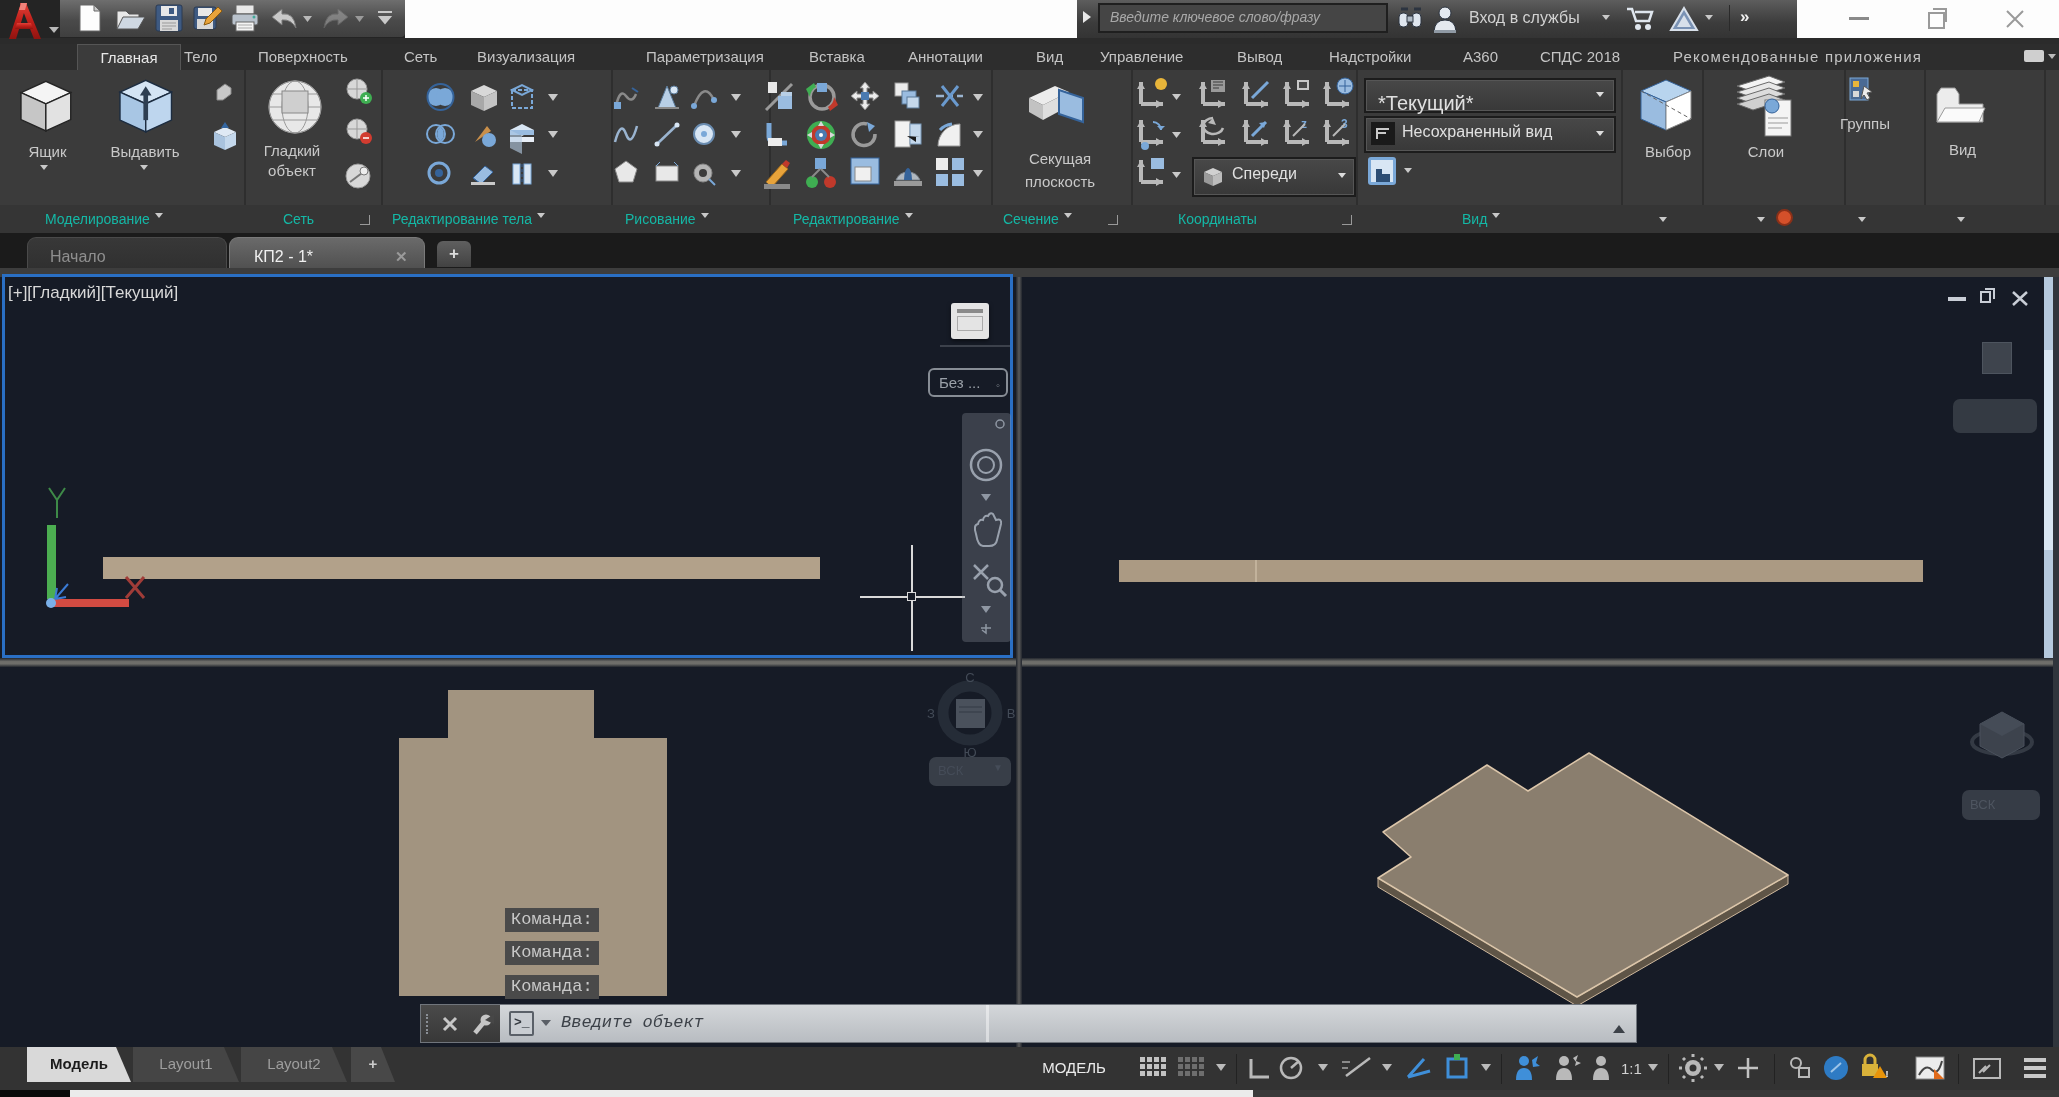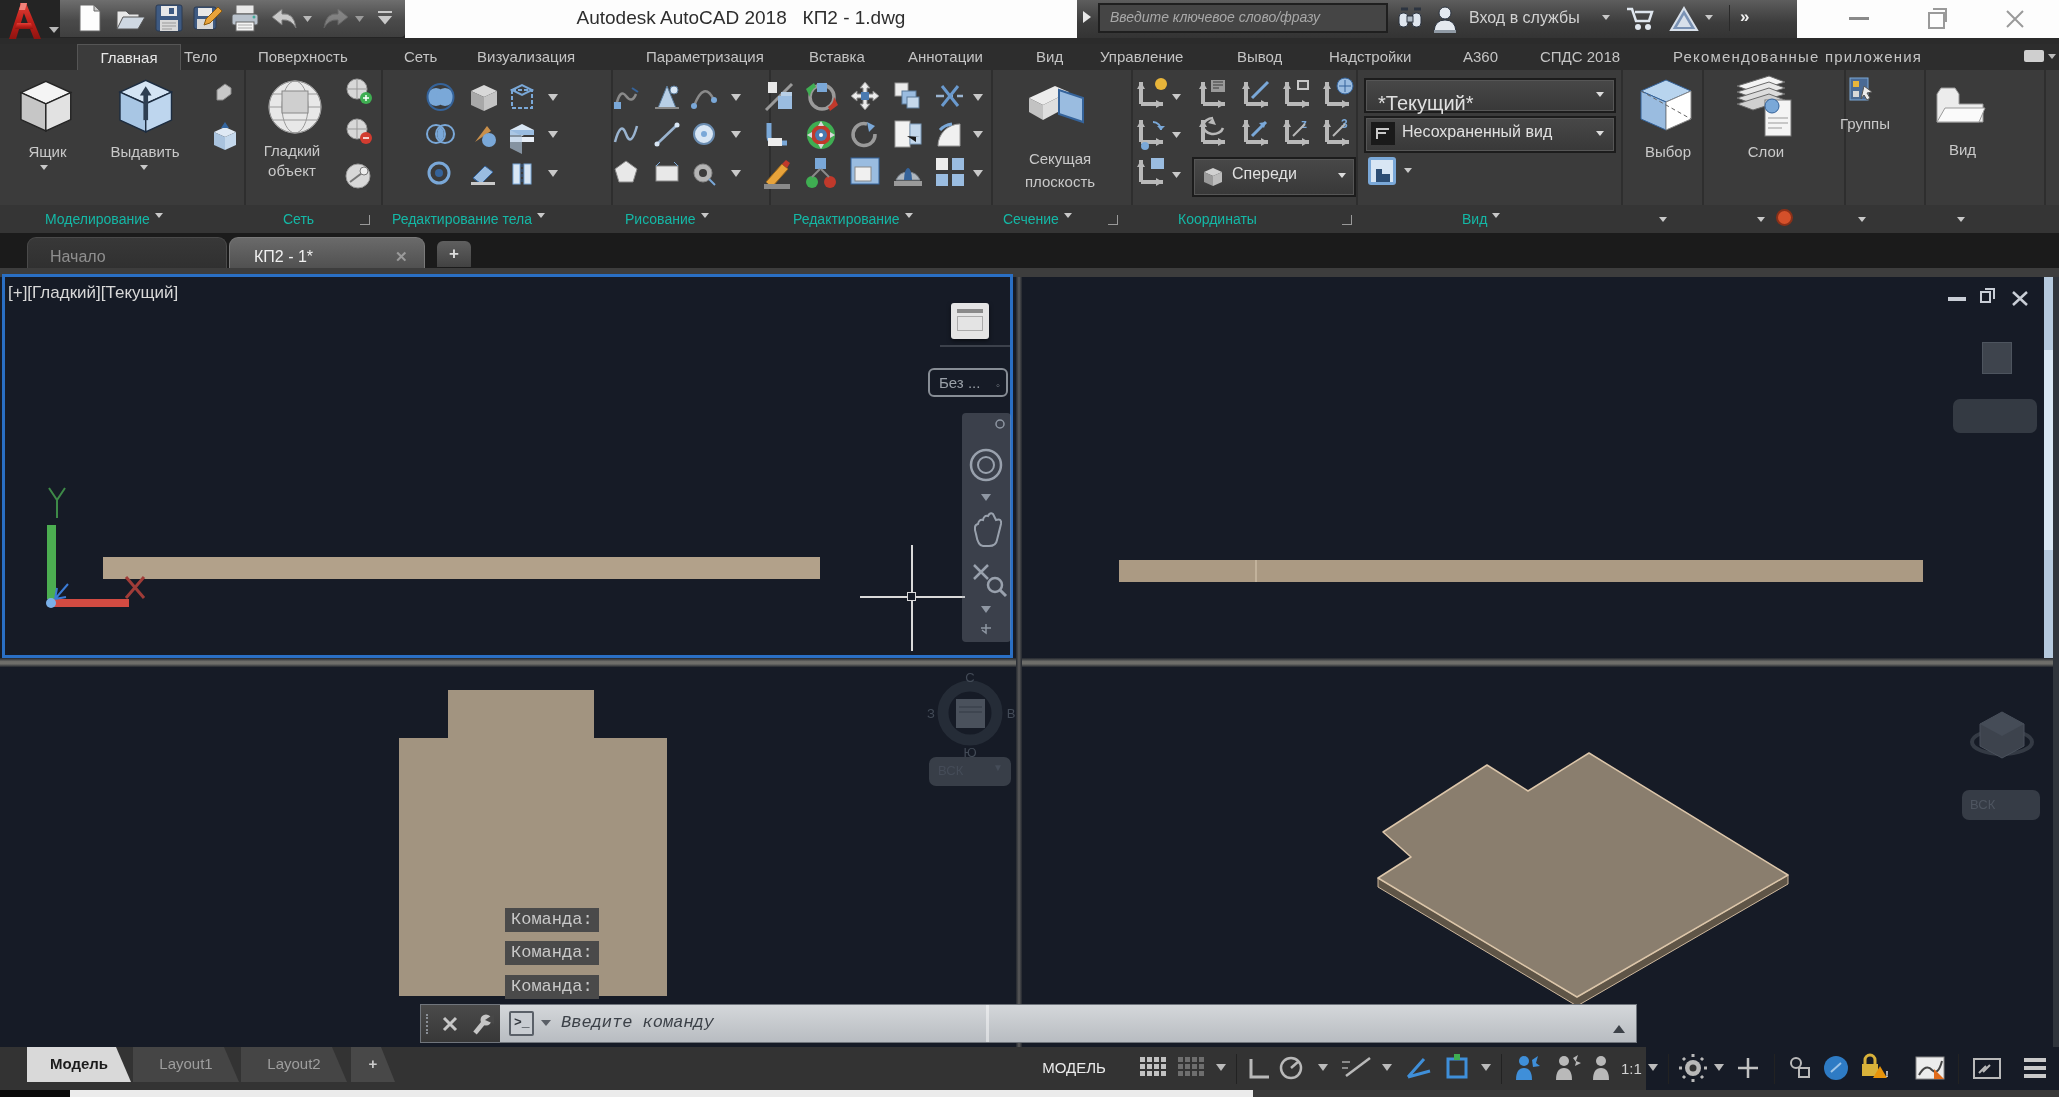--- a/index.html
+++ b/index.html
@@ -87,21 +87,20 @@
 
       <g transform="translate(262,7)" opacity=".55">
           <path d="M26 10 L16 2 v5 q-12 -2 -14 14 q5 -9 14 -8 v5 Z" fill="#aaa" stroke="#777"></path>
         </g>
       <path d="M295 16 l9 0 -4.5 6 Z" fill="#9a9a9a"></path>
 
       <path d="M318 12 h14 M320 17 l10 0 -5 6 Z" stroke="#c9c9c9" fill="#c9c9c9" stroke-width="2"></path>
     </svg>
   </div>
 
-  <div class="a" style="left:405px;top:7px;width:672px;text-align:center;color:#2e2e2e;font-size:19px;">Autodesk AutoCAD 2018&nbsp;&nbsp;&nbsp;КП2 - 1.dwg</div>
 
   <div class="a" style="left:1077px;top:0;width:720px;height:38px;background:linear-gradient(#5d5d5d,#3c3c3c 60%,#343434);" id="infocenter">
     <div class="a" style="left:6px;top:11px;width:0;height:0;border:6px solid transparent;border-left:8px solid #e8e8e8;"></div>
     <div class="a" style="left:21px;top:3px;width:290px;height:30px;background:#454545;border:2px solid #1f1f1f;box-sizing:border-box;">
       <span style="position:absolute;left:10px;top:4px;color:#a8a8a8;font-size:14px;font-style:italic;">Введите ключевое слово/фразу</span>
     </div>
     <svg class="a" style="left:320px;top:7px;" width="28" height="24" viewBox="0 0 28 24">
       <rect x="2" y="6" width="9" height="14" rx="4" fill="#dfe6ee" stroke="#2c3440"></rect>
       <rect x="15" y="6" width="9" height="14" rx="4" fill="#dfe6ee" stroke="#2c3440"></rect>
       <rect x="10" y="9" width="6" height="6" fill="#b0bac4" stroke="#2c3440"></rect>
@@ -686,26 +685,26 @@
       </svg>
     <svg class="a" style="left:50px;top:8px;" width="24" height="22" viewBox="0 0 24 22">
       <path d="M4 20 L13 9" stroke="#c6c6c6" stroke-width="4.5"></path>
       <circle cx="15" cy="7" r="5.5" fill="#c6c6c6"></circle>
       <polygon points="14,7 23,1 23,11" fill="#474747"></polygon>
     </svg>
     <div class="a" style="left:88px;top:6px;width:25px;height:25px;background:#c9cdd2;border-radius:2px;border:2px solid #5a6068;box-sizing:border-box;">
       <span style="position:absolute;left:3px;top:2px;color:#33383f;font-size:13px;font-weight:bold;font-family:'Liberation Mono',monospace;">&gt;_</span>
     </div>
     <div class="a" style="left:120px;top:15px;width:0;height:0;border:5px solid transparent;border-top:6px solid #5a5f66;"></div>
-    <div class="a" style="left:140px;top:8px;color:#3c4148;font-size:17px;font-style:italic;font-family:'Liberation Mono',monospace;">Введите  команду</div>
+    <div class="a" style="left:140px;top:8px;color:#3c4148;font-size:17px;font-style:italic;font-family:'Liberation Mono',monospace;">Введите  объект</div>
     <div class="a" style="left:565px;top:0;width:3px;height:37px;background:rgba(255,255,255,0.45);"></div>
     <div class="a" style="left:1192px;top:14px;width:0;height:0;border:6px solid transparent;border-bottom:8px solid #3c4148;"></div>
   </div>
 
-  <div class="a" style="left:0;top:1047px;width:1646px;height:43px;background:#333333;" id="status">
+  <div class="a" style="left:0;top:1047px;width:2059px;height:43px;background:#333333;" id="status">
 
     <div class="a mtab" style="left:27px;width:104px;background:#d9d9d9;color:#1c1c1c;font-weight:bold;clip-path:polygon(0 0,89px 0,104px 100%,0 100%);">Модель</div>
     <div class="a mtab" style="left:133px;width:106px;background:#454545;color:#9e9e9e;clip-path:polygon(0 0,91px 0,106px 100%,0 100%);">Layout1</div>
     <div class="a mtab" style="left:241px;width:106px;background:#454545;color:#9e9e9e;clip-path:polygon(0 0,91px 0,106px 100%,0 100%);">Layout2</div>
     <div class="a mtab" style="left:351px;width:44px;background:#484848;color:#cccccc;clip-path:polygon(0 0,30px 0,44px 100%,0 100%);font-weight:bold;">+</div>
 
     <div class="a" style="left:1022px;top:5px;width:104px;height:32px;text-align:center;line-height:31px;color:#ececec;font-size:15px;">МОДЕЛЬ</div>
     <svg class="a" style="left:1136px;top:5px;" width="910" height="34" viewBox="0 0 910 34">
 
       <g fill="#c2c2c2">

